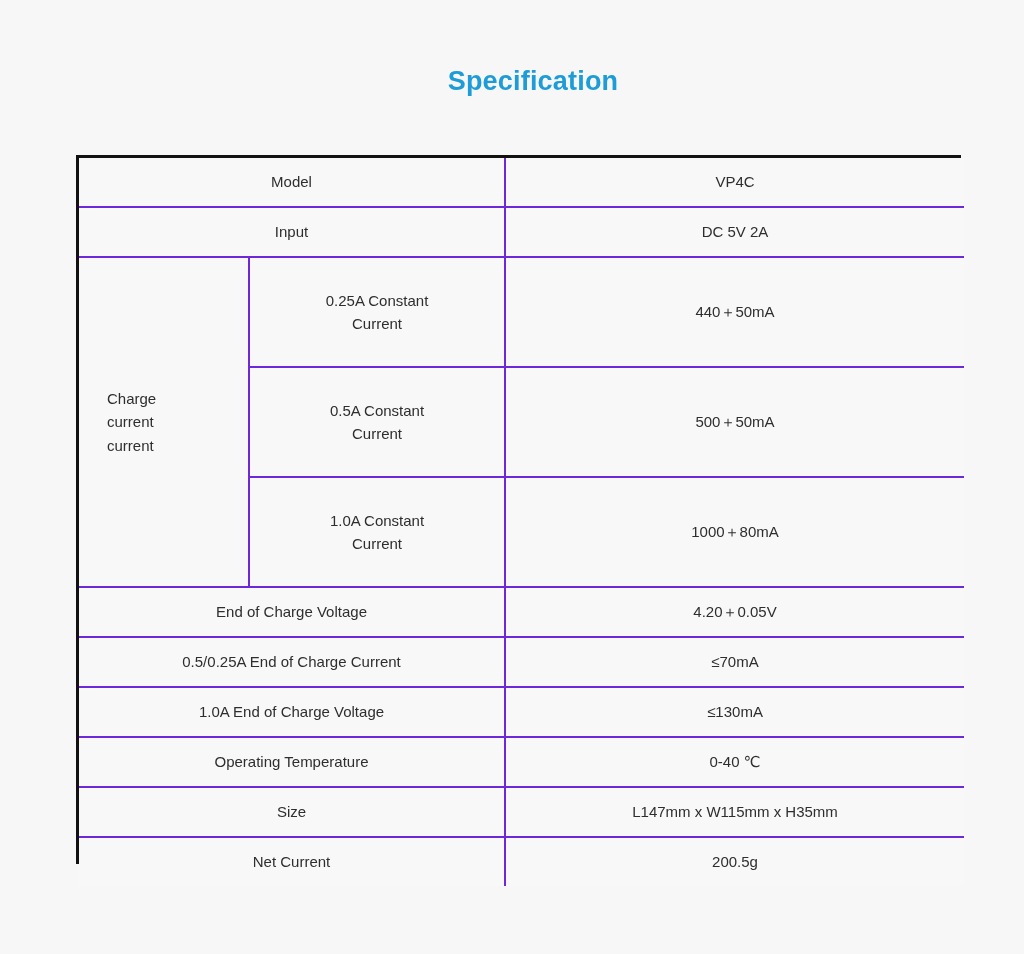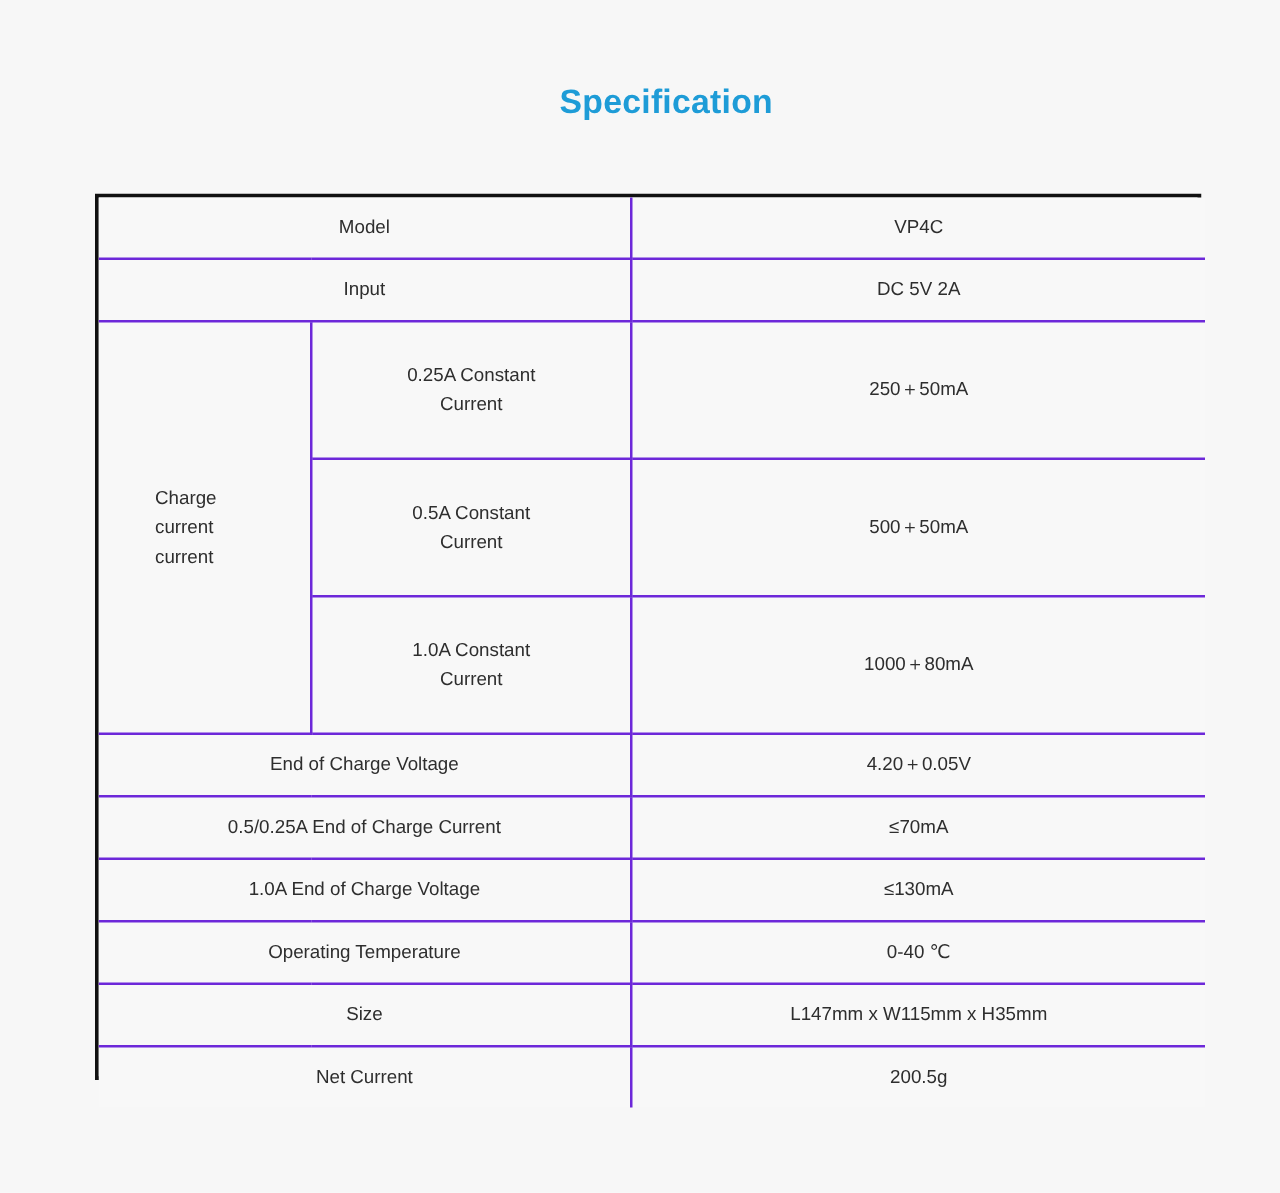--- a/index.html
+++ b/index.html
@@ -61,21 +61,21 @@
   .spec-table tr:last-child  td { border-bottom: none; }
   .spec-table td.edge-left    { border-left: none; }
   .spec-table td.edge-right   { border-right: none; }
   .sub-cell    { width: 256px; }
   .merge-cell  { width: 170px; }
   .value-cell  { width: 459px; }
 
   
   td.merge-cell {
     text-align: left;
-    padding-left: 45px;
+    padding-left: 28px;
     vertical-align: middle;
   }
   .stack-word { display: block; }
 
   .two-line { line-height: 1.72; }
 
   
   .r-slim   { height: 48px; }
   .r-tall   { height: 108px; }
 </style>
@@ -106,21 +106,21 @@
       <tr>
         <td class="merge-cell edge-left" rowspan="3">
           <span class="stack-word">Charge</span>
           <span class="stack-word">current</span>
           <span class="stack-word">current</span>
         </td>
         <td class="r-tall two-line">
           <span class="stack-word">0.25A Constant</span>
           <span class="stack-word">Current</span>
         </td>
-        <td class="r-tall edge-right">250＋50mA</td>
+        <td class="r-tall edge-right">440＋50mA</td>
       </tr>
 
       <tr>
         <td class="r-tall two-line">
           <span class="stack-word">0.5A Constant</span>
           <span class="stack-word">Current</span>
         </td>
         <td class="r-tall edge-right">500＋50mA</td>
       </tr>
 

